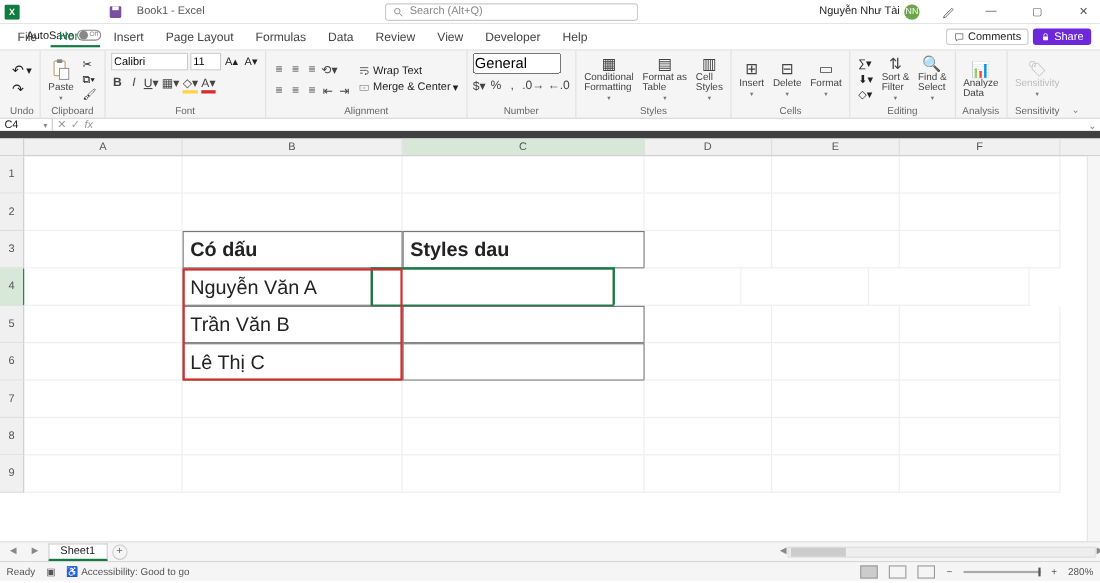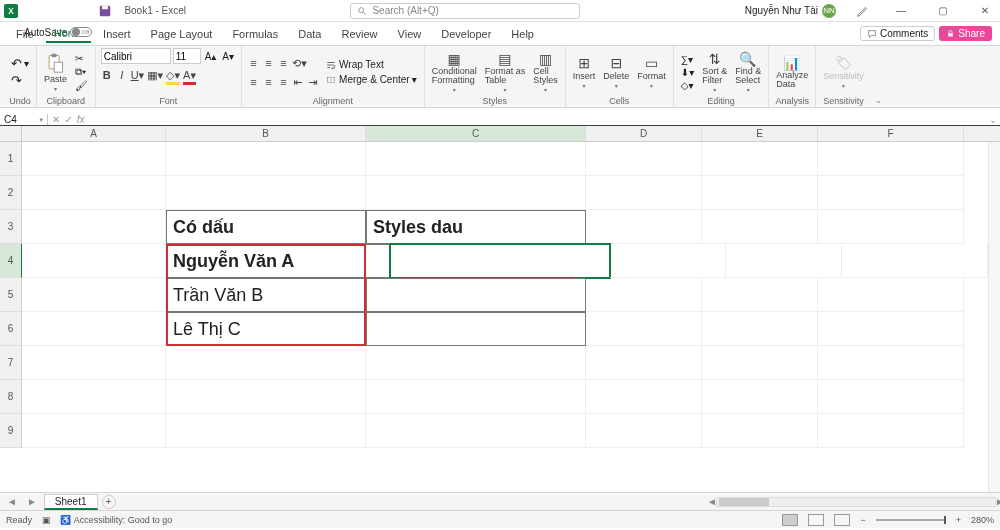--- a/index.html
+++ b/index.html
@@ -20,21 +20,21 @@
 .user-badge { display: flex; align-items: center; gap: 4px; font-size: 10px; }
 .user-avatar { width: 14px; height: 14px; border-radius: 50%; background: #6ba54a; color: #fff; display: flex; align-items: center; justify-content: center; font-size: 8px; }
 .win-btn { width: 22px; text-align: center; color: #555; font-size: 10px; }
 
 
 .menutabs { display: flex; align-items: center; height: 24px; background: #fff; padding: 0 8px; gap: 4px; border-bottom: 1px solid #d6d6d6; }
 .menutabs .tab { padding: 2px 8px; font-size: 11px; color: #444; cursor: pointer; }
 .menutabs .tab.active { border-bottom: 2px solid #107c41; color: #107c41; }
 .menutabs .spacer { flex: 1; }
 .comments-btn { display:flex;align-items:center;gap:3px;border: 1px solid #ccc; border-radius: 3px; padding: 1px 6px; font-size: 10px; }
-.share-btn { background: #ec4899; color: #fff; border-radius: 3px; padding: 2px 7px; font-size: 10px; display:flex;align-items:center;gap:3px;}
+.share-btn { background: #6d28d9; color: #fff; border-radius: 3px; padding: 2px 7px; font-size: 10px; display:flex;align-items:center;gap:3px;}
 .lock-ico{width:9px;height:9px;}
 
 
 .ribbon { display: flex; height: 62px; background: #f5f5f5; border-bottom: 1px solid #d6d6d6; padding: 0 4px; }
 .grp { display: flex; flex-direction: column; border-right: 1px solid #e0e0e0; padding: 2px 5px 0; height: 100%; }
 .grp-body { display: flex; align-items: center; gap: 4px; flex: 1; }
 .grp-label { text-align: center; font-size: 9px; color: #666; padding-bottom: 1px; position: relative; }
 .rbtn { display: flex; flex-direction: column; align-items: center; font-size: 9px; color: #444; padding: 1px 2px; cursor: pointer; min-width: 26px; }
 .rbtn .ico { font-size: 14px; line-height: 14px; margin-bottom: 1px; }
 .rbtn .dd { font-size: 6px; color: #777; margin-top:1px; }
@@ -42,21 +42,21 @@
 .font-sel { display: flex; gap: 2px; }
 .font-sel select, .font-sel .sel { border: 1px solid #ccc; background: #fff; font-size: 10px; height: 16px; padding: 0 2px; }
 .fontname { width: 70px; }
 .fontsize { width: 28px; }
 .icon-row { display: flex; gap: 3px; margin-top: 2px; flex-wrap: wrap; }
 .icon-row span { font-size: 11px; color: #444; min-width: 12px; text-align: center; }
 .mini-stack { display: flex; flex-direction: column; gap: 2px; }
 .align-ico{font-size:10px;letter-spacing:-1px;}
 
 
-.fx-row { display: flex; align-items: flex-end; height: 18px; border-bottom: 1px solid #404040; }
+.fx-row { display: flex; align-items: flex-end; height: 18px; border-bottom: 7px solid #404040; }
 .name-box { width: 48px; border-right: 1px solid #ccc; font-size: 10px; padding: 0 4px; display:flex;align-items:center;justify-content:space-between; }
 .name-box .dd{font-size:7px;color:#888;}
 .fx-icons { display: flex; align-items: center; gap: 4px; padding: 0 4px; color: #999; font-size: 10px; }
 .fx-input { flex: 1; font-size: 10px; padding: 0 4px; }
 .fx-expand { width: 14px; text-align: center; color: #888; font-size: 9px; }
 
 
 .grid-area { position: relative; height: 366px; overflow: hidden; background: #fff; }
 .col-headers { display: flex; height: 16px; background: #f0f0f0; border-bottom: 1px solid #ccc; }
 .corner { width: 22px; border-right: 1px solid #ccc; background: #f0f0f0; }
@@ -247,20 +247,33 @@
               <rect x="3" y="6" width="18" height="12" fill="none" stroke="#555"></rect>
               <line x1="9" y1="12" x2="15" y2="12" stroke="#555"></line>
             </svg>
           <span>Merge &amp; Center</span>▾
         </span>
       </div>
     </div>
     <div class="grp-label">Alignment</div>
   </div>
 
+  <div class="grp">
+    <div class="grp-body" style="flex-direction:column;align-items:flex-start;gap:3px">
+      <input class="sel" style="width: 80px;" value="General">
+      <div class="icon-row">
+        <span>$▾</span>
+        <span>%</span>
+        <span>,</span>
+        <span>.0→</span>
+        <span>←.0</span>
+      </div>
+    </div>
+    <div class="grp-label">Number</div>
+  </div>
 
   <div class="grp">
     <div class="grp-body">
       <div class="rbtn">
           <span class="ico">▦</span>
           <span style="white-space:pre-line;line-height:9px">Conditional
 Formatting</span>
           <span class="dd">▾</span>
         </div>
       <div class="rbtn">
@@ -396,21 +409,21 @@
         <div class="cell" style="width: 144px;"></div>
         <div class="cell thead" style="width: 200px;">Có dấu</div>
         <div class="cell thead" style="width: 220px;">Styles dau</div>
         <div class="cell" style="width: 116px;"></div>
         <div class="cell" style="width: 116px;"></div>
         <div class="cell" style="width: 146px;"></div>
       </div>
       <div class="row">
         <div class="row-h sel">4</div>
         <div class="cell" style="width: 144px;"></div>
-        <div class="cell tcell" style="width: 224px; font-weight: bold;">Nguyễn Văn A</div>
+        <div class="cell tcell" style="width: 172px;">Nguyễn Văn A</div>
         <div class="cell tcell sel-cell" style="width: 220px;"></div>
         <div class="cell" style="width: 116px;"></div>
         <div class="cell" style="width: 116px;"></div>
         <div class="cell" style="width: 146px;"></div>
       </div>
       <div class="row">
         <div class="row-h">5</div>
         <div class="cell" style="width: 144px;"></div>
         <div class="cell tcell" style="width: 200px;">Trần Văn B</div>
         <div class="cell tcell" style="width: 220px;"></div>

